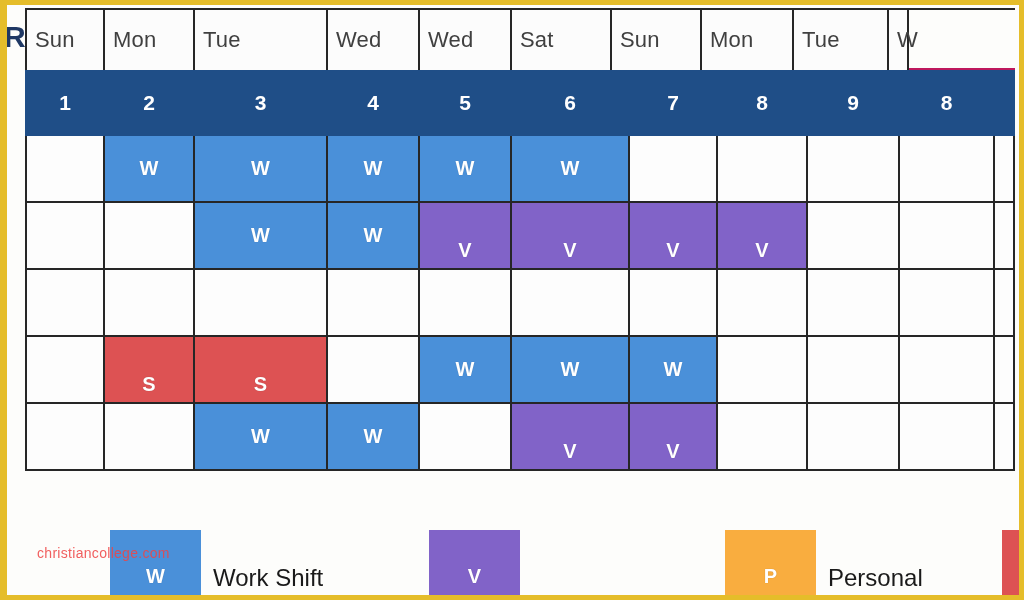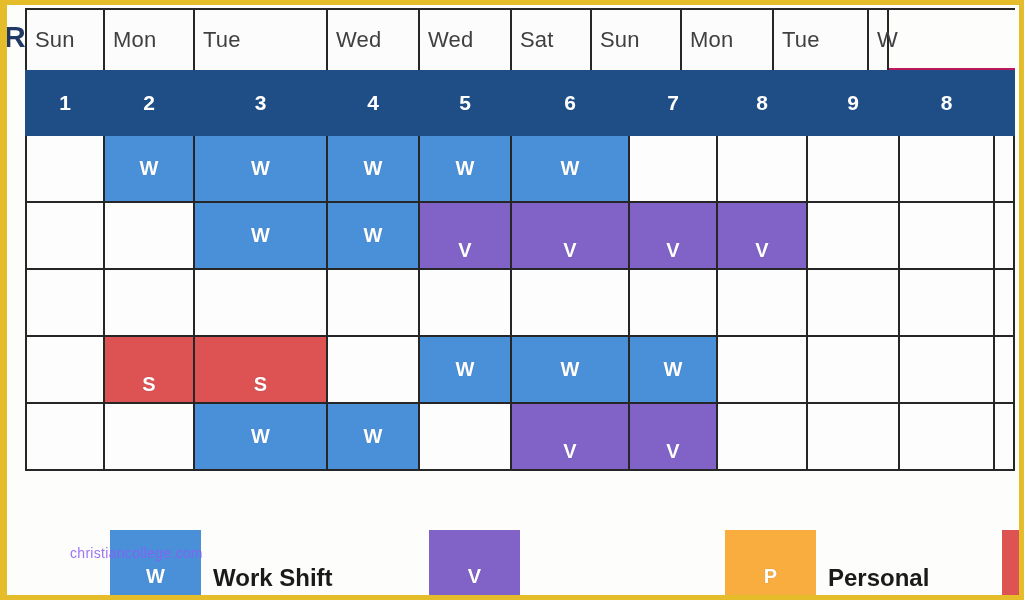--- a/index.html
+++ b/index.html
@@ -162,54 +162,52 @@
     box-sizing: border-box;
     padding-bottom: 12px;
     text-shadow: 0 0 1px rgba(0,0,0,.25);
   }
   .legend-label {
     font-size: 24px;
     color: #1a1a1a;
     padding-left: 12px;
     padding-bottom: 8px;
     white-space: nowrap;
-    font-weight: bold;
   }
 
   #watermark {
     position: absolute;
     left: 30px;
     top: 540px;
     width: 300px;
     font-size: 14px;
-    color: #8b5cf6;
+    color: #ef4444;
     opacity: .85;
     letter-spacing: .3px;
     white-space: nowrap;
     pointer-events: none;
-    margin-left: 33px;
   }
 </style>
 </head>
 <body>
 
 <div id="page">
 
   <div id="row-label-strip">
     <span id="sheet-corner-letter">R</span>
   </div>
 
   <div id="calendar">
     <div class="grid-row" id="header-row">
         <div class="cell" style="width: 80px;">Sun</div>
         <div class="cell" style="width: 90px;">Mon</div>
         <div class="cell" style="width: 133px;">Tue</div>
         <div class="cell" style="width: 92px;">Wed</div>
         <div class="cell" style="width: 92px;">Wed</div>
-        <div class="cell" style="width: 80px;">Sat</div>
+        <div class="cell" style="width: 100px;">Sat</div>
         <div class="cell" style="width: 90px;">Sun</div>
         <div class="cell" style="width: 92px;">Mon</div>
         <div class="cell" style="width: 95px;">Tue</div>
         <div class="cell" style="width: 20px;">W</div>
       </div>
     <div class="grid-row" id="daynum-row">
         <div class="cell" style="width: 80px;">1</div>
         <div class="cell" style="width: 90px;">2</div>
         <div class="cell" style="width: 133px;">3</div>
         <div class="cell" style="width: 92px;">4</div>

